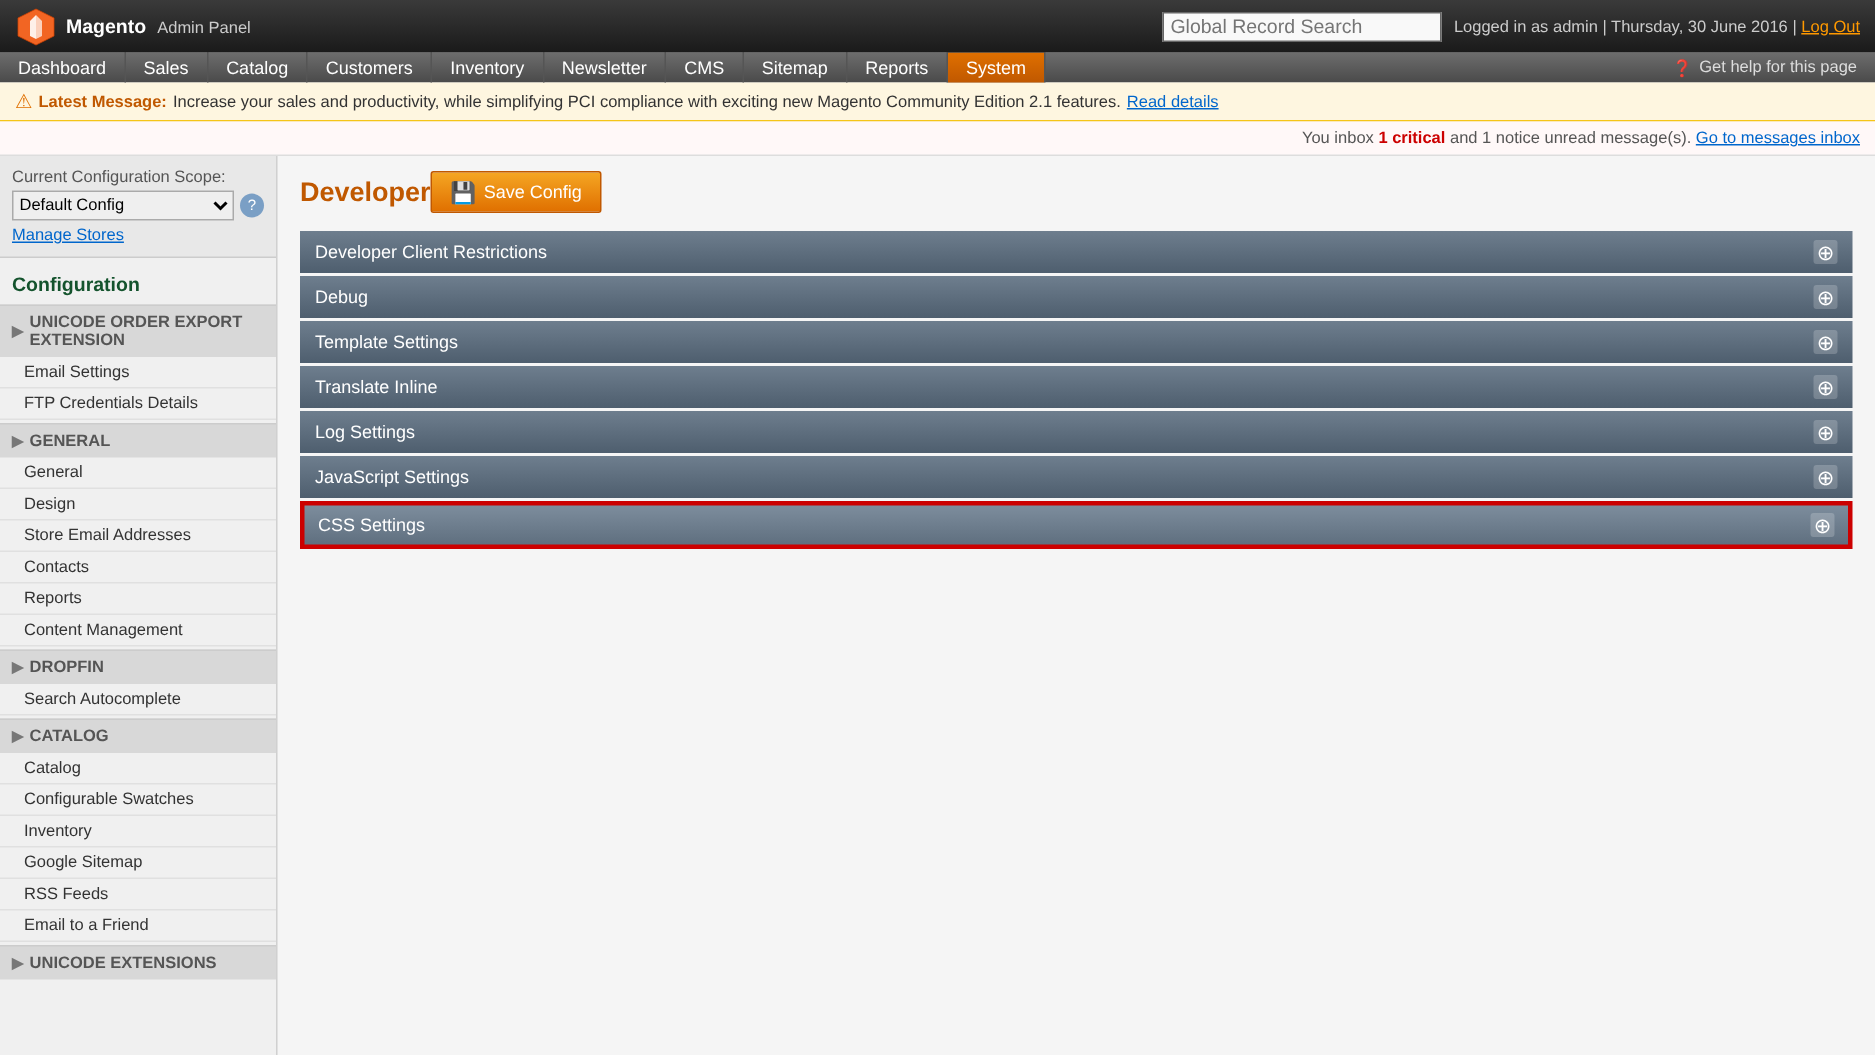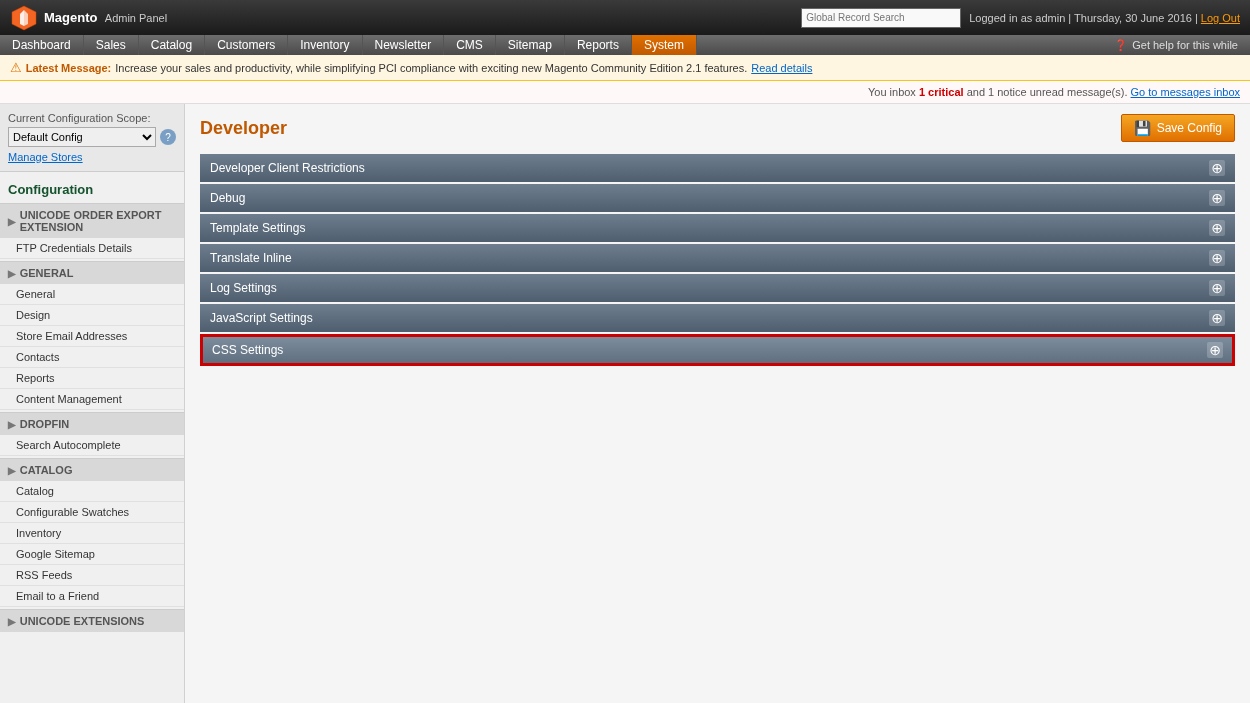--- a/index.html
+++ b/index.html
@@ -36,22 +36,22 @@
       position: absolute;
       right: 10px;
       top: 0;
       height: 35px;
       display: flex;
       align-items: center;
       gap: 8px;
     }
     #global-search-input {
       height: 20px;
-      width: 160px;
-      font-size: 10px;
+      width: 186px;
+      font-size: 13px;
       padding: 0 4px;
       border: 1px solid #666;
       background: #f9f9f9;
     }
     #top-right-info {
       color: #ccc;
       font-size: 11px;
     }
     #logout-link {
       color: #f90;
@@ -217,21 +217,20 @@
 
     
     #content-area {
       flex: 1;
       overflow-y: auto;
       padding: 10px 15px;
     }
     #content-header {
       display: flex;
       align-items: center;
-      justify-content: space-between;
       margin-bottom: 12px;
     }
     #page-title {
       font-size: 18px;
       font-weight: bold;
       color: #c05800;
     }
     #save-config-btn {
       background: linear-gradient(to bottom, #f5a623, #e07000);
       border: 1px solid #c05800;
@@ -309,21 +308,21 @@
   <div class="nav-item">Catalog</div>
   <div class="nav-item">Customers</div>
   <div class="nav-item">Inventory</div>
   <div class="nav-item">Newsletter</div>
   <div class="nav-item">CMS</div>
   <div class="nav-item">Sitemap</div>
   <div class="nav-item">Reports</div>
   <div class="nav-item active">System</div>
   <div id="help-link">
     <span style="margin-right:4px;">❓</span>
-    <span>Get help for this while</span>
+    <span>Get help for this page</span>
   </div>
 </div>
 
 <div id="notice-bar">
   <span class="warning-icon">⚠</span>
   <span class="label">Latest Message:</span>
   <span>Increase your sales and productivity, while simplifying PCI compliance with exciting new Magento Community Edition 2.1 features.</span>
   <span class="link">Read details</span>
 </div>
 
@@ -351,20 +350,21 @@
     </div>
 
     <div id="sidebar-config-title">Configuration</div>
 
     <div class="sidebar-group">
       <div class="sidebar-group-header">
         <span class="arrow">▶</span>
         <span>UNICODE ORDER EXPORT EXTENSION</span>
       </div>
       <div class="sidebar-group-items">
+        <a class="sidebar-item-link">Email Settings</a>
         <a class="sidebar-item-link">FTP Credentials Details</a>
       </div>
     </div>
 
     <div class="sidebar-group">
       <div class="sidebar-group-header">
         <span class="arrow">▶</span>
         <span>GENERAL</span>
       </div>
       <div class="sidebar-group-items">

